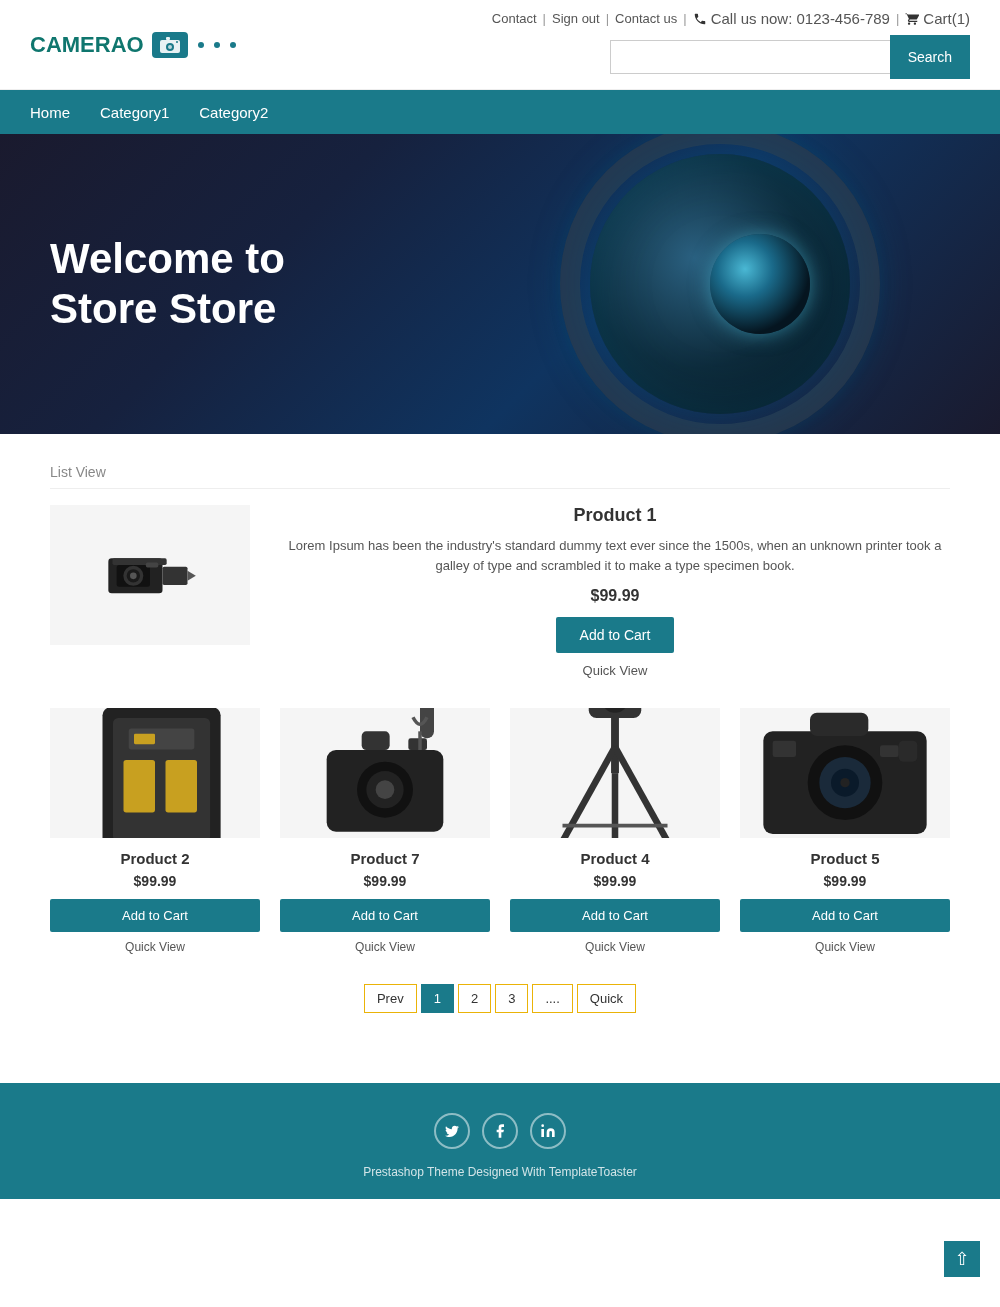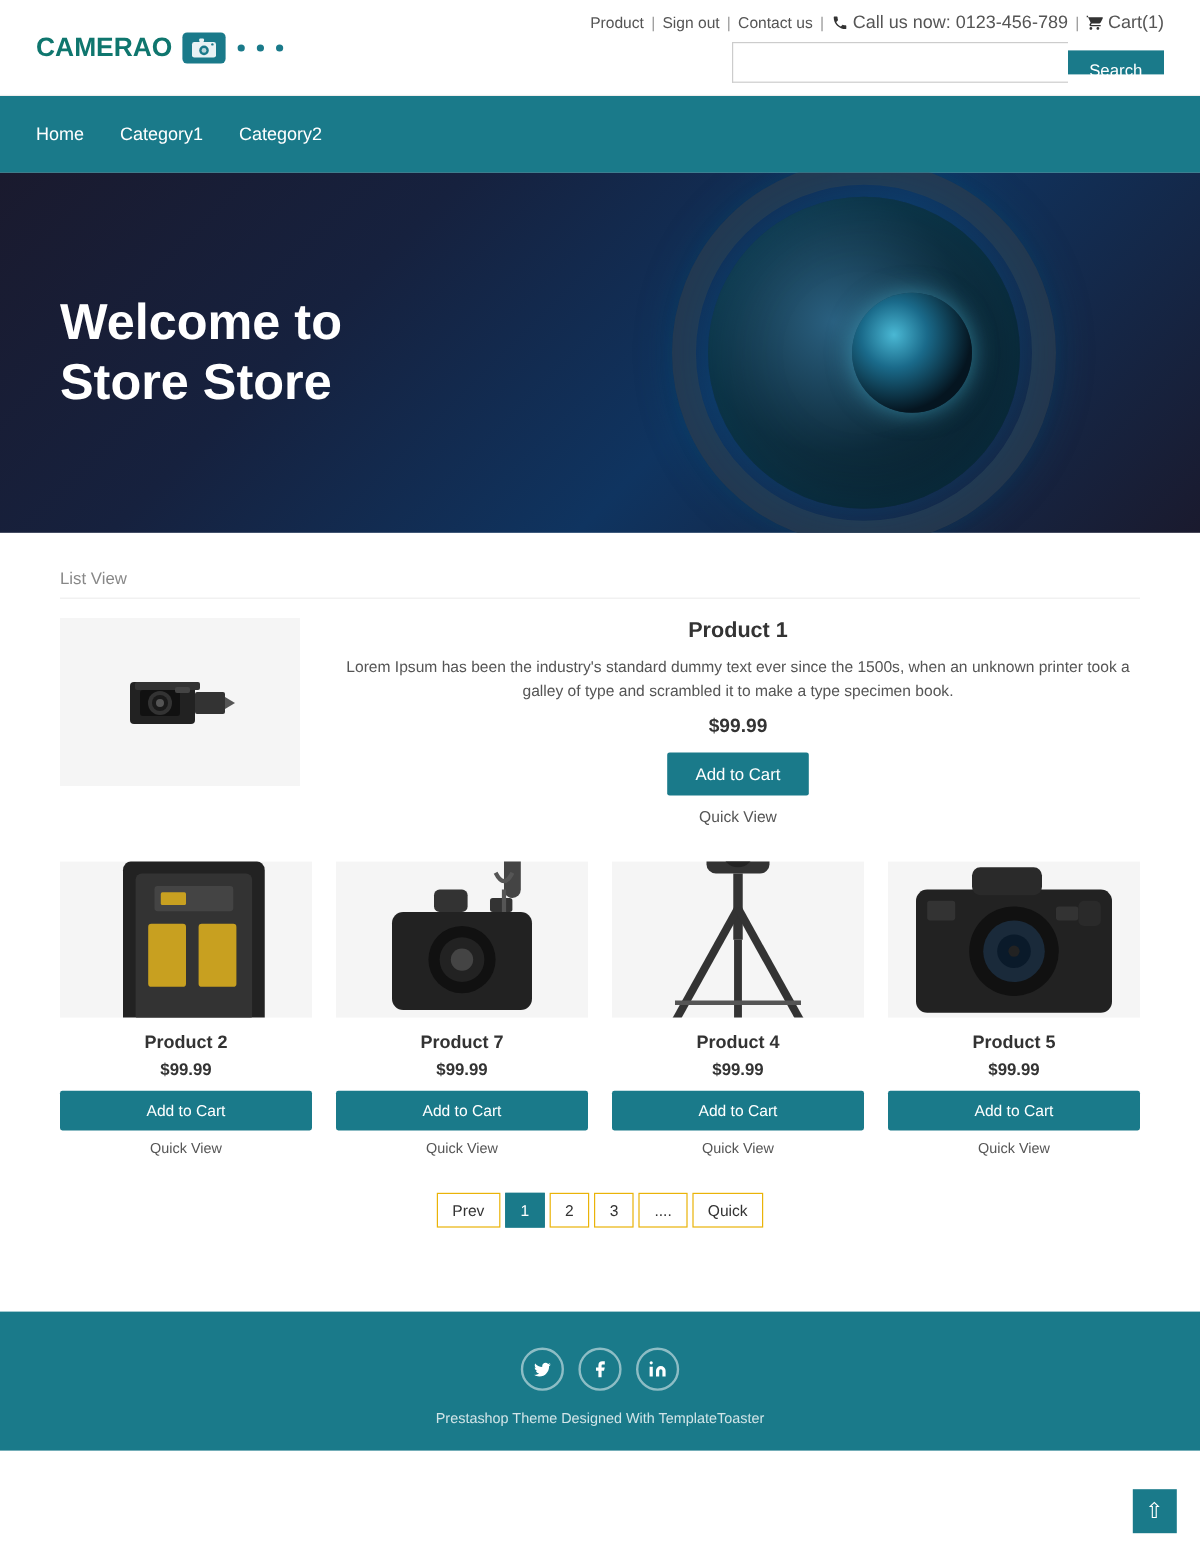--- a/index.html
+++ b/index.html
@@ -74,31 +74,31 @@
       font-size: 14px;
       outline: none;
     }
     .search-btn {
       padding: 8px 18px;
       background: #1a7a8a;
       color: white;
       border: none;
       font-size: 14px;
       cursor: pointer;
-      height: 20px;
+      height: 44px;
     }
 
     
     .nav {
       background: #1a7a8a;
       padding: 0 30px;
       display: flex;
       align-items: center;
       gap: 30px;
-      height: 64px;
+      height: 44px;
     }
     .nav a {
       color: white;
       text-decoration: none;
       font-size: 15px;
       padding: 14px 0;
       display: inline-block;
     }
 
     
@@ -364,21 +364,21 @@
         <rect x="17" y="5" width="2" height="2" rx="1" fill="#1a7a8a"></rect>
       </svg>
     </div>
     <span class="logo-dot"></span>
     <span class="logo-dot"></span>
     <span class="logo-dot"></span>
   </div>
 
   <div class="top-right">
     <div class="top-links">
-      <span>Product</span>
+      <span>Contact</span>
       <span class="sep">|</span>
       <span>Sign out</span>
       <span class="sep">|</span>
       <span>Contact us</span>
       <span class="sep">|</span>
       <span class="cart-icon-wrapper">
         <svg width="14" height="14" viewBox="0 0 24 24" fill="#333">
             <path d="M6.6 10.8c1.4 2.8 3.8 5.1 6.6 6.6l2.2-2.2c.3-.3.7-.4 1-.2 1.1.4 2.3.6 3.6.6.6 0 1 .4 1 1V20c0 .6-.4 1-1 1-9.4 0-17-7.6-17-17 0-.6.4-1 1-1h3.5c.6 0 1 .4 1 1 0 1.3.2 2.5.6 3.6.1.3 0 .7-.2 1L6.6 10.8z"></path>
           </svg>
         <span>Call us now: 0123-456-789</span>

